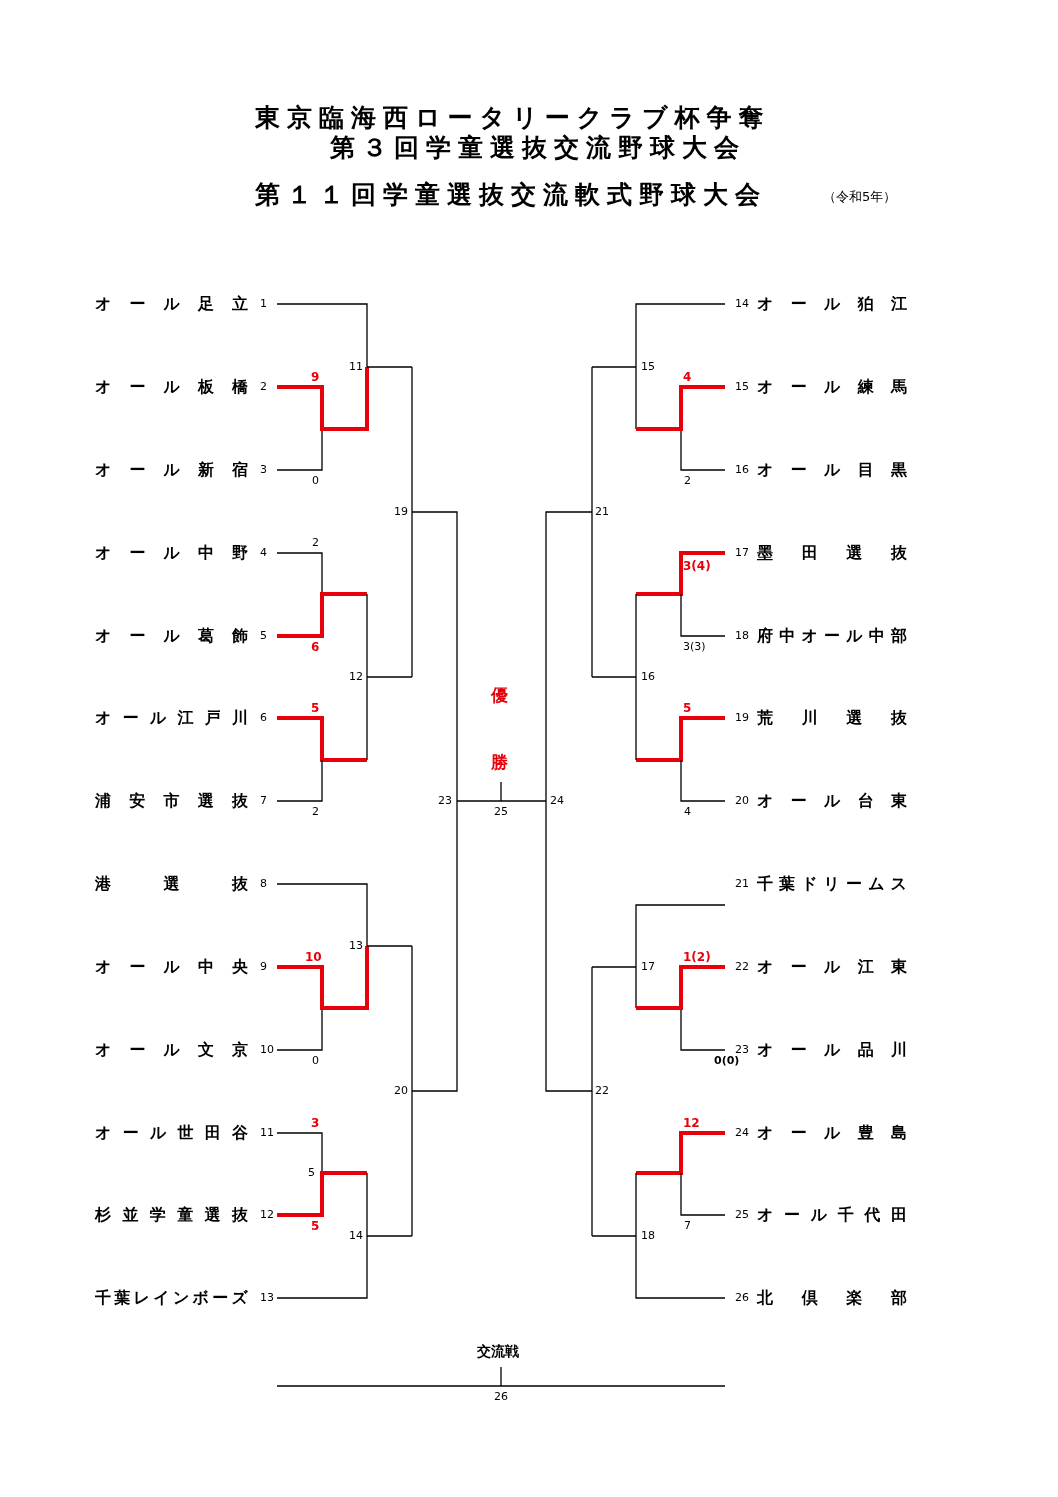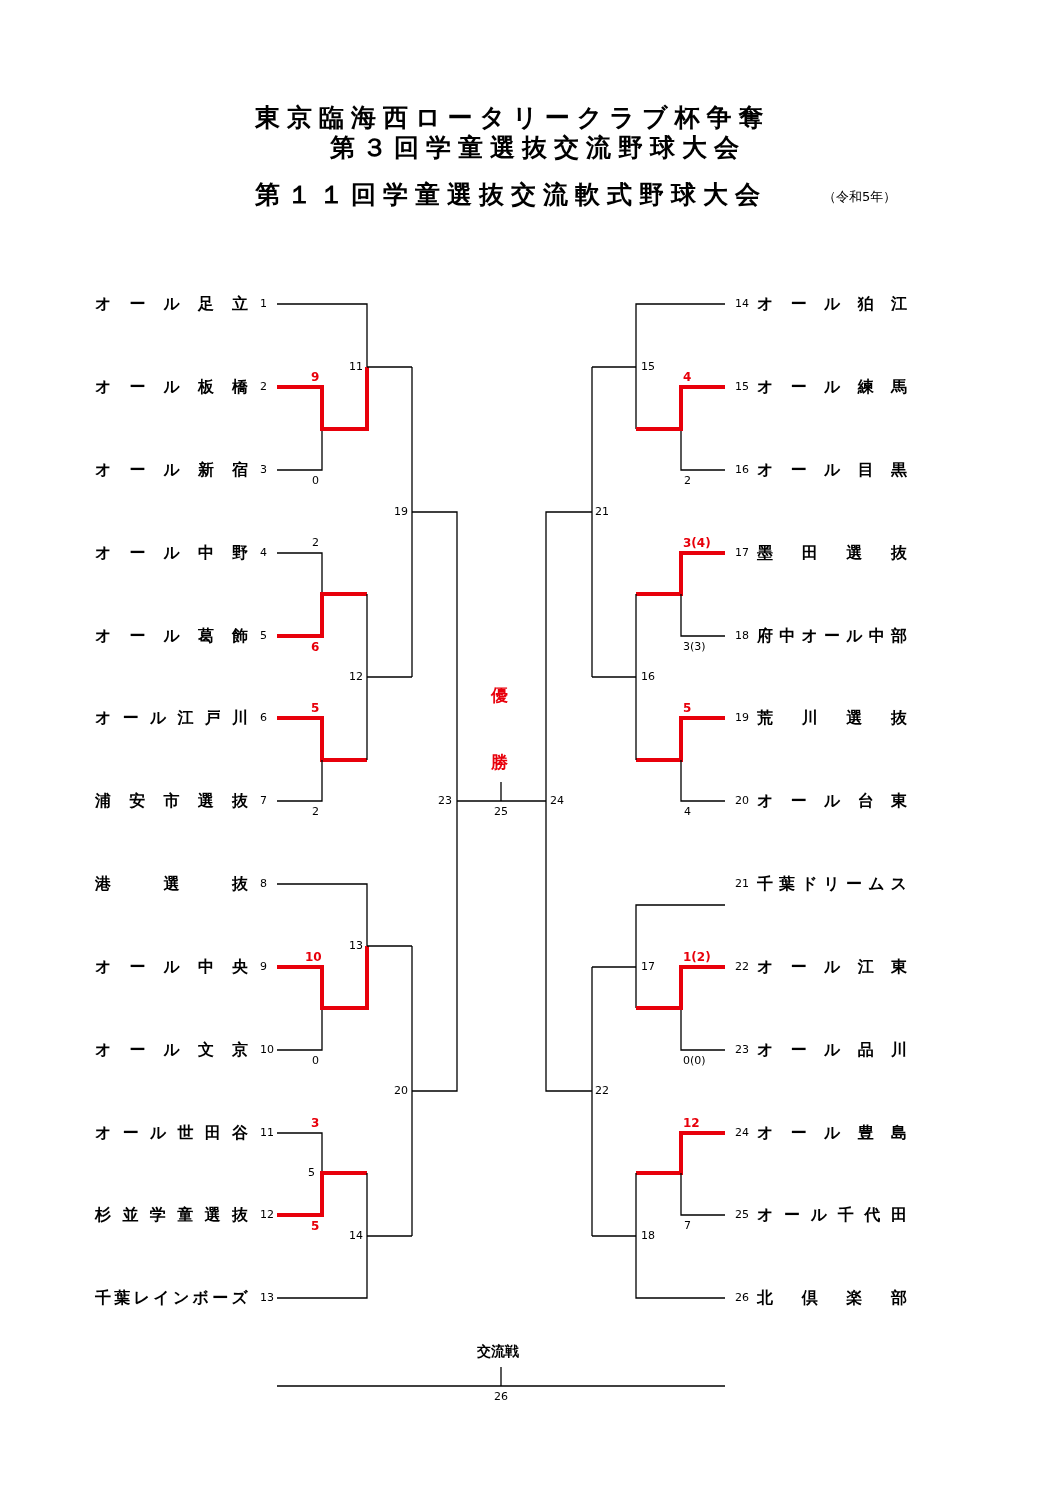--- a/index.html
+++ b/index.html
@@ -321,25 +321,25 @@
     <div class="score" style="left: 312px; top: 537px;">2</div>
     <div class="score win" style="left: 311px; top: 641px;">6</div>
     <div class="score win" style="left: 311px; top: 702px;">5</div>
     <div class="score" style="left: 312px; top: 806px;">2</div>
     <div class="score win" style="left: 305px; top: 951px;">10</div>
     <div class="score" style="left: 312px; top: 1055px;">0</div>
     <div class="score win" style="left: 311px; top: 1117px;">3</div>
     <div class="score win" style="left: 311px; top: 1220px;">5</div>
     <div class="score win" style="left: 683px; top: 371px;">4</div>
     <div class="score" style="left: 684px; top: 475px;">2</div>
-    <div class="score win" style="left: 683px; top: 537px;">3(4)</div>
+    <div class="score win" style="left: 683px; top: 560px;">3(4)</div>
     <div class="score" style="left: 683px; top: 641px;">3(3)</div>
     <div class="score win" style="left: 683px; top: 702px;">5</div>
     <div class="score" style="left: 684px; top: 806px;">4</div>
     <div class="score win" style="left: 683px; top: 951px;">1(2)</div>
-    <div class="score" style="left: 683px; top: 1055px;">0(0)</div>
+    <div class="score" style="left: 714px; top: 1055px; font-weight: bold;">0(0)</div>
     <div class="score win" style="left: 683px; top: 1117px;">12</div>
     <div class="score" style="left: 684px; top: 1220px;">7</div>
   </div>
 
 <div class="champ" style="left:491px;top:684px;">優</div>
 <div class="champ" style="left:491px;top:751px;">勝</div>
 <div class="exch">交流戦</div>
 
 </body></html>

